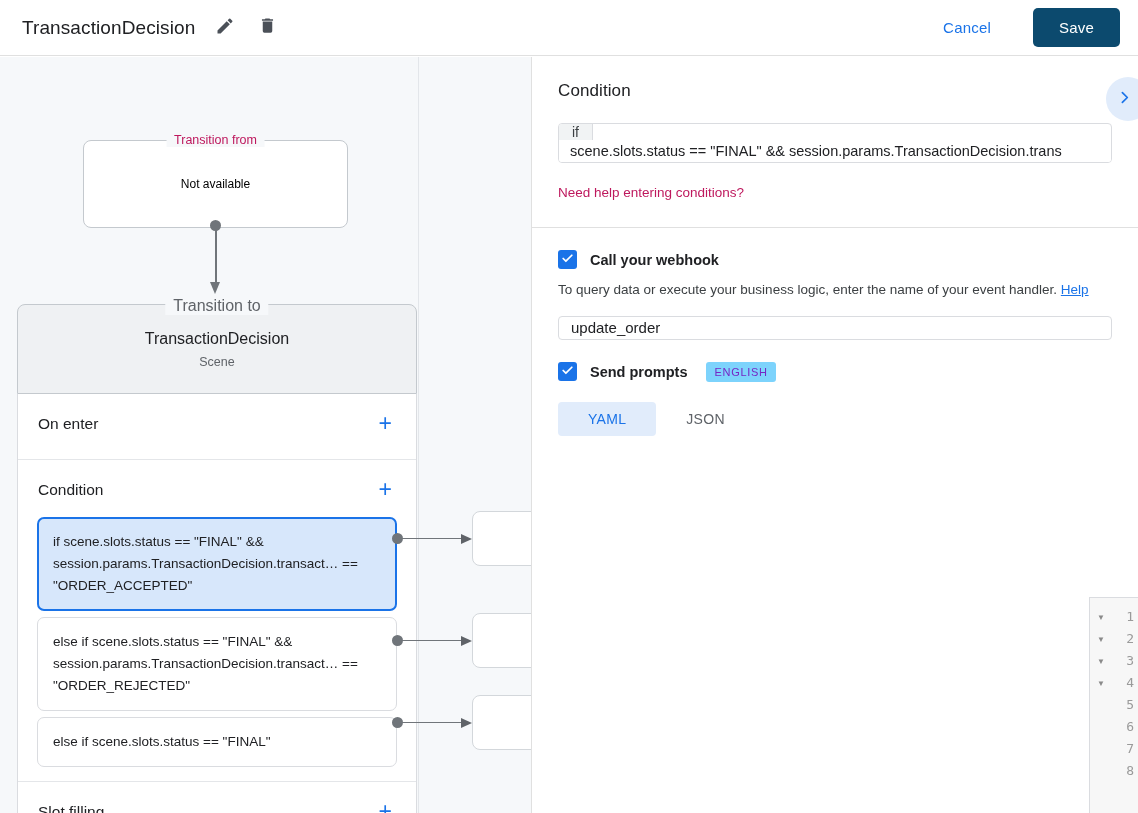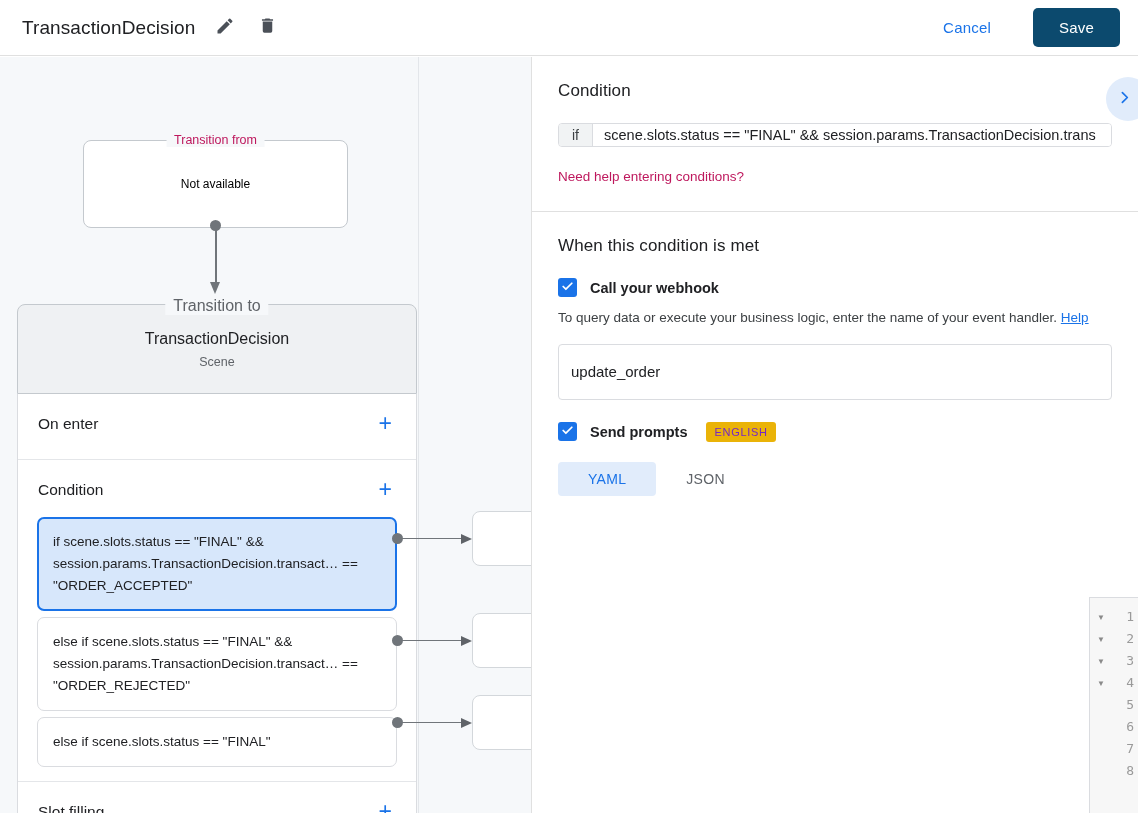--- a/index.html
+++ b/index.html
@@ -160,22 +160,22 @@
   .panel-title { font-size: 17px; color: #202124; letter-spacing: .1px; }
   .chev-btn {
     position: absolute; top: 20px; right: -12px;
     width: 44px; height: 44px; border-radius: 50%;
     background: #e1ecfb; display: flex; align-items: center; justify-content: center;
     cursor: pointer;
   }
   .chev-btn svg { margin-left: -8px; }
 
   .if-row {
-    display: flex; margin-top: 22px; height: 24px;
-    border: 1px solid #dadce0; border-radius: 4px; overflow: hidden;
+    display: flex; margin-top: 22px; height: 40px;
+    border: 1px solid #dadce0; border-radius: 4px; overflow: hidden; flex-direction: column;
   }
   .if-label {
     width: 34px; background: #f1f3f4; border-right: 1px solid #dadce0;
     display: flex; align-items: center; justify-content: center;
     font-size: 14px; color: #3c4043;
   }
   .if-input {
     flex: 1; border: none; outline: none; padding: 0 11px;
     font-size: 14.5px; color: #202124; font-family: inherit;
     background: #ffffff;
@@ -192,29 +192,29 @@
   .panel-title2 { font-size: 17px; color: #202124; margin-top: 24px; letter-spacing: .1px; }
 
   .cbrow { display: flex; align-items: center; gap: 13px; margin-top: 22px; }
   .cb {
     width: 19px; height: 19px; border-radius: 3px; background: #1a73e8;
     display: flex; align-items: center; justify-content: center; cursor: pointer;
     flex: 0 0 auto;
   }
   .cb-label { font-size: 14.5px; font-weight: bold; color: #202124; }
   .badge {
-    background: #eab308; color: #7627c4; font-size: 11px; letter-spacing: .7px;
+    background: #7dd3fc; color: #7627c4; font-size: 11px; letter-spacing: .7px;
     padding: 4px 8px; border-radius: 3px; margin-left: 6px;
   }
   .desc {
     font-size: 13.5px; color: #3c4043; margin-top: 11px; line-height: 1.55;
   }
   .desc a { color: #1a73e8; text-decoration: underline; cursor: pointer; }
   .wh-input {
-    width: 100%; height: 56px; margin-top: 15px;
+    width: 100%; height: 24px; margin-top: 15px;
     border: 1px solid #dadce0; border-radius: 4px;
     padding: 0 12px; font-size: 15px; color: #202124;
     font-family: inherit; outline: none;
   }
 
   .tabs { display: flex; margin-top: 20px; }
   .tab {
     padding: 9px 30px; font-size: 14px; color: #5f6368;
     border-radius: 4px; cursor: pointer; letter-spacing: .3px;
   }
@@ -366,21 +366,20 @@
 
     <div class="if-row">
       <div class="if-label">if</div>
       <input class="if-input" type="text" value="scene.slots.status == &quot;FINAL&quot; &amp;&amp; session.params.TransactionDecision.trans" style="">
     </div>
 
     <a class="help-link">Need help entering conditions?</a>
 
     <div class="sec-divider"></div>
 
-    <div class="panel-title2">When this condition is met</div>
 
     
     <div class="cbrow">
       <div class="cb">
         <span>
           <svg width="13" height="13" viewBox="0 0 24 24" fill="none" stroke="#ffffff" stroke-width="3.2" stroke-linecap="round" stroke-linejoin="round">
             <polyline points="20 6 9 17 4 12"></polyline>
           </svg>
         </span>
       </div>

